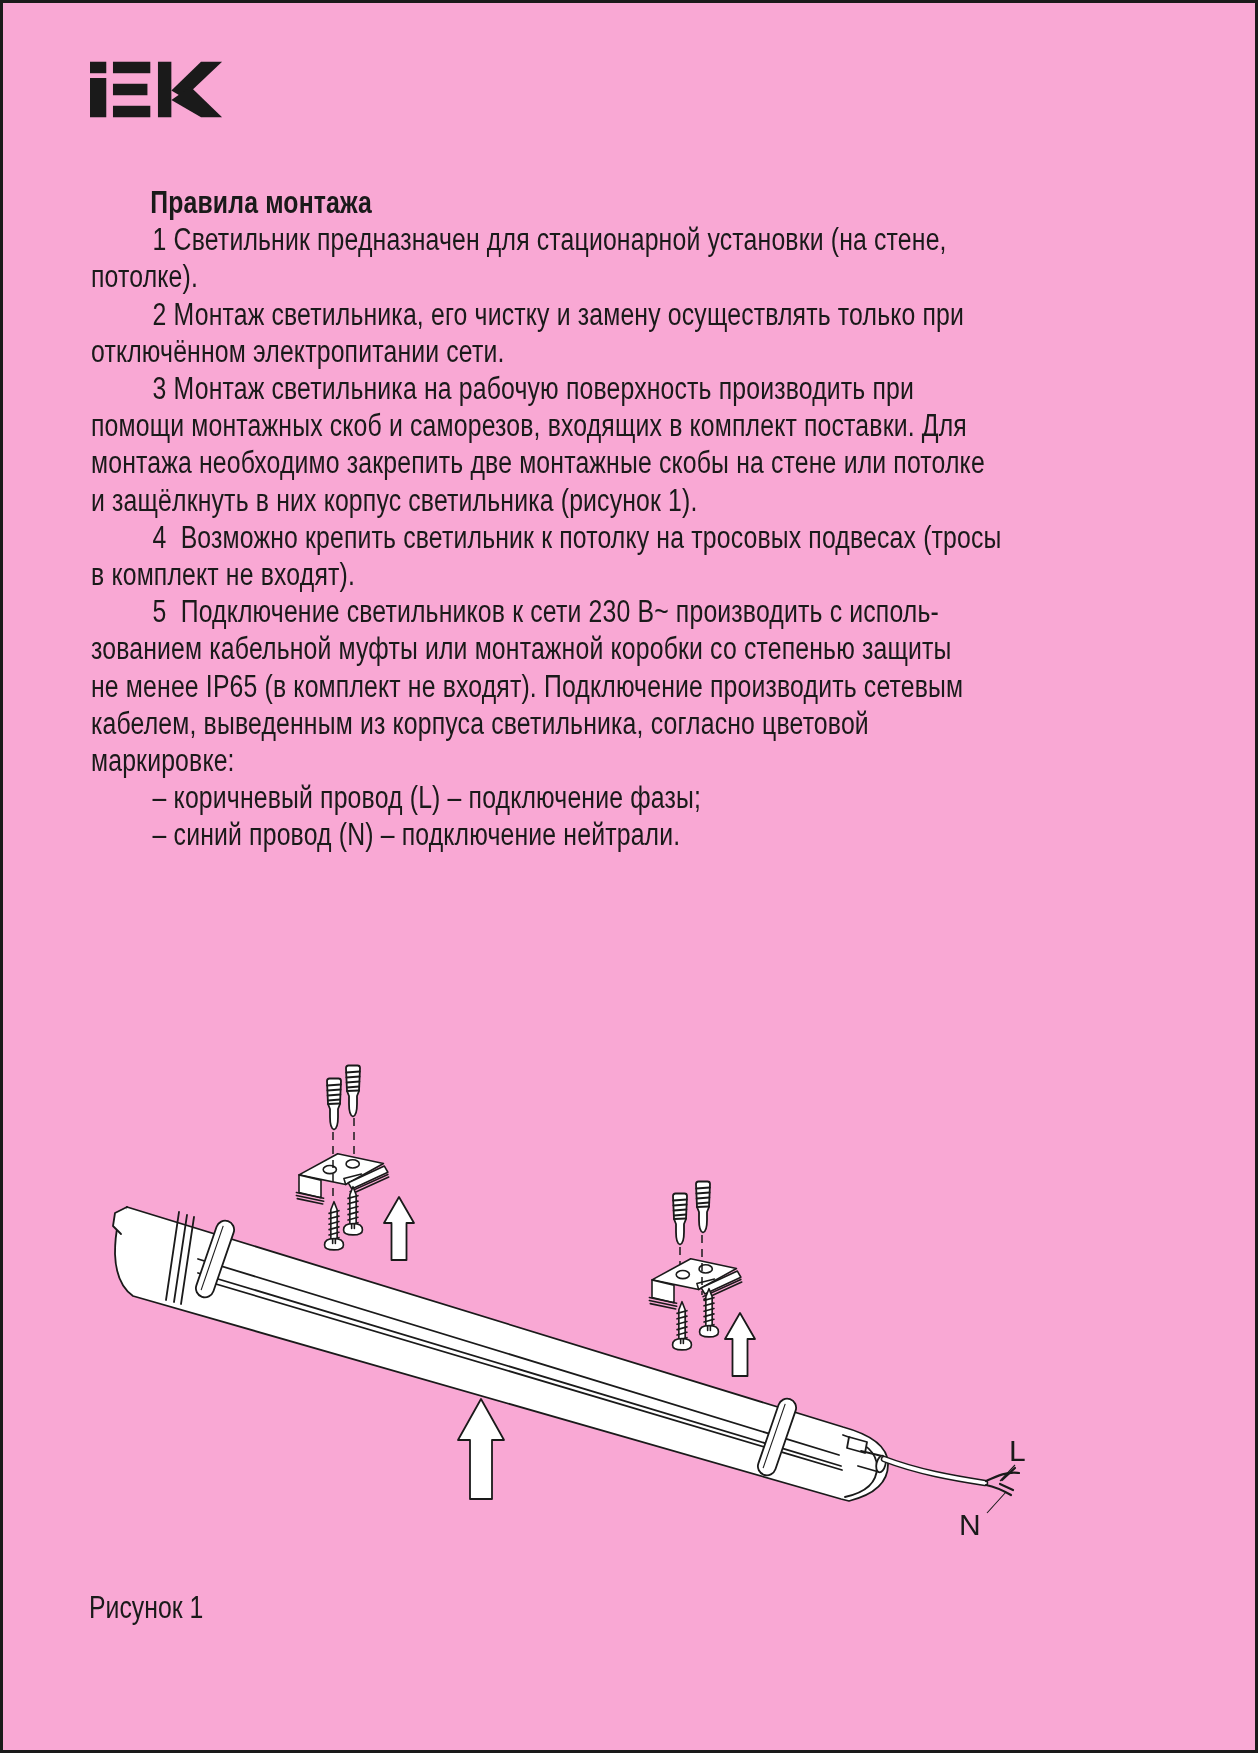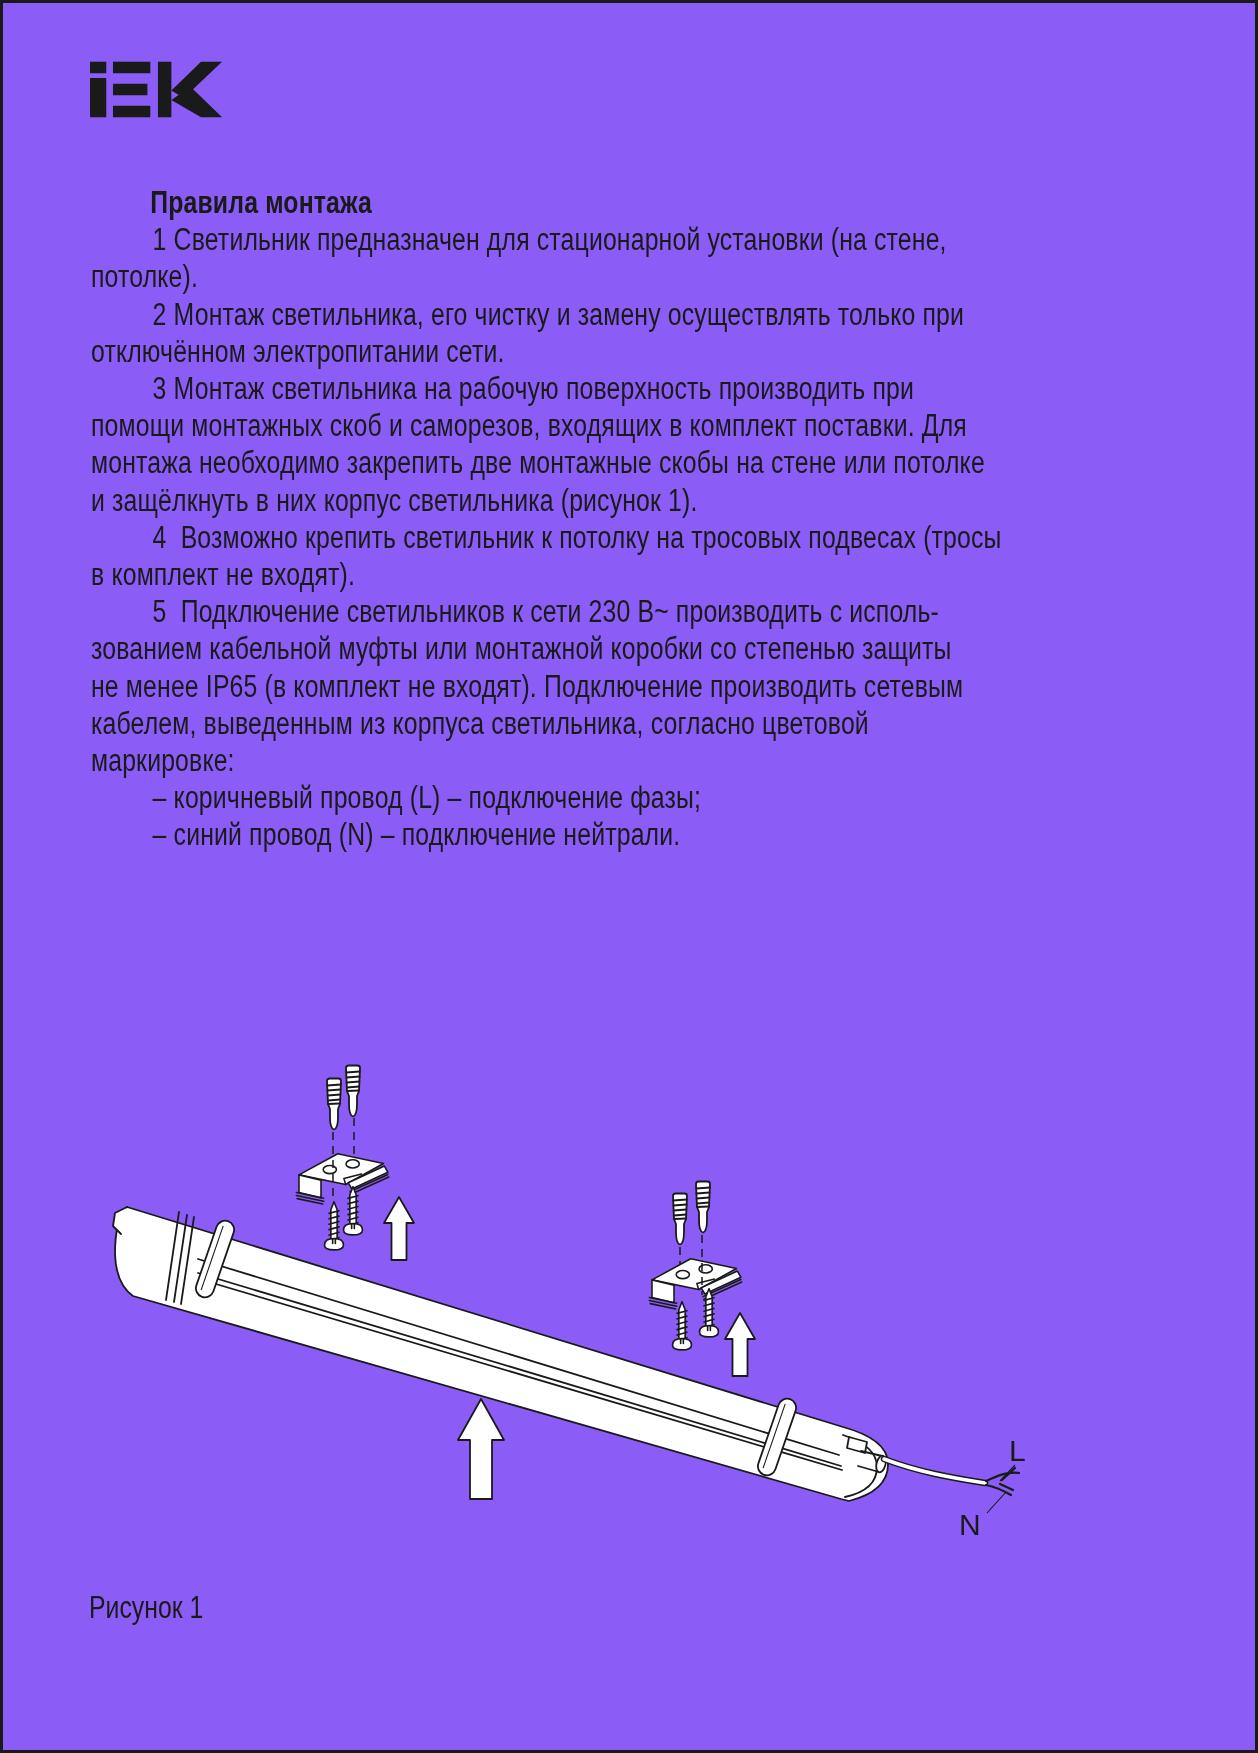--- a/index.html
+++ b/index.html
@@ -1,19 +1,19 @@
 <!DOCTYPE html>
 <html><head>
 <meta charset="utf-8">
 <style>
   html,body{margin:0;padding:0;background:#e8e8e8;}
   .page{
     position:relative;
     width:1258px;height:1753px;
-    background:#8b5cf6;
+    background:#f9a8d4;
     border:3px solid #1a1a1a;
     box-sizing:border-box;
     overflow:hidden;
     font-family:"Liberation Sans",sans-serif;
     color:#1a1a1a;
   }
   .logo{position:absolute;left:87px;top:58px;width:134px;height:57px;}
   .doc{
     position:absolute;left:88px;top:181px;width:1180px;
     font-size:31px;line-height:37.2px;

